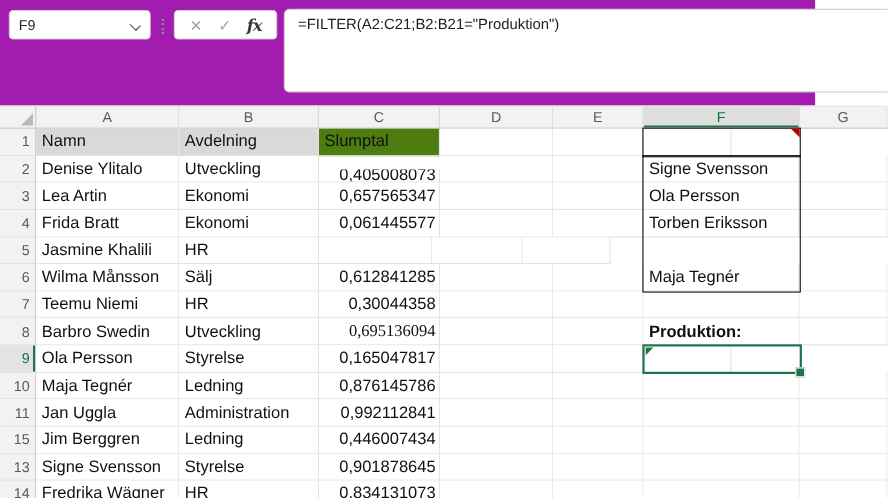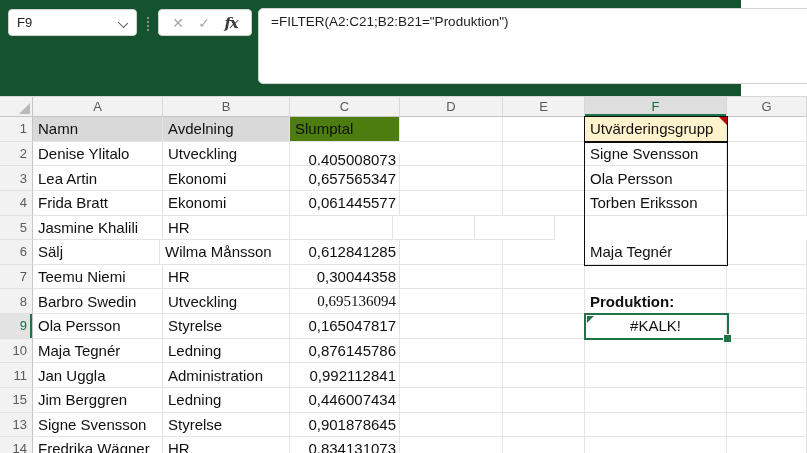--- a/index.html
+++ b/index.html
@@ -1,19 +1,19 @@
 <!DOCTYPE html>
 <html><head>
 <meta charset="utf-8">
 <style>
   html,body{margin:0;padding:0;}
   .app{position:relative;width:807px;height:453px;overflow:hidden;background:#fff;
        font-family:"Liberation Sans",sans-serif;-webkit-font-smoothing:antialiased;}
   
-  .topbar{position:absolute;left:0;top:0;width:741px;height:96px;background:#14532d;}
+  .topbar{position:absolute;left:0;top:0;width:741px;height:96px;background:#a21caf;}
   .namebox{position:absolute;left:8px;top:9px;width:129px;height:27px;background:#fff;
            border:1px solid #d2d2d2;border-radius:4px;display:flex;align-items:center;
            padding:0 8px;box-sizing:border-box;font-size:13px;color:#252525;}
   .namebox .chev{margin-left:auto;width:9px;height:9px;position:relative;}
   .namebox .chev::before{content:"";position:absolute;left:0;top:1px;width:7px;height:7px;
            border-right:1.6px solid #4a4a4a;border-bottom:1.6px solid #4a4a4a;transform:rotate(45deg) scale(1,.8);}
   .draghandle{position:absolute;left:146px;top:16px;width:3px;height:15px;
            background-image:repeating-linear-gradient(#8f8f8f 0 2px,transparent 2px 4px);background-size:2px 14px;background-repeat:no-repeat;background-position:center;}
   .fxbox{position:absolute;left:158px;top:9px;width:94px;height:27px;background:#fff;
            border:1px solid #d2d2d2;border-radius:4px;display:flex;align-items:center;
@@ -94,21 +94,20 @@
         <div class="hdr-cell" style="width: 80px;">G</div>
       </div>
 
   <div class="grid-row">
         <div class="rowhdr" style="width: 33px;">1</div>
         <div class="cell" style="width: 130px; background: rgb(217, 217, 217);">Namn</div>
         <div class="cell" style="width: 127px; background: rgb(217, 217, 217);">Avdelning</div>
         <div class="cell" style="width: 110px; background: #4d7c0f;">Slumptal</div>
         <div class="cell" style="width: 103px;"></div>
         <div class="cell" style="width: 82px;"></div>
-        <div class="cell" style="width: 142px; background: rgb(255, 242, 204);">Utvärderingsgrupp</div>
         <div class="cell" style="width: 80px;"></div>
       </div>
       <div class="grid-row">
         <div class="rowhdr" style="width: 33px;">2</div>
         <div class="cell" style="width: 130px;">Denise Ylitalo</div>
         <div class="cell" style="width: 127px;">Utveckling</div>
         <div class="cell num" style="width: 110px; margin-top: 12px;">0,405008073</div>
         <div class="cell" style="width: 103px;"></div>
         <div class="cell" style="width: 82px;"></div>
         <div class="cell" style="width: 142px;">Signe Svensson</div>
@@ -137,22 +136,22 @@
       <div class="grid-row">
         <div class="rowhdr" style="width: 33px;">5</div>
         <div class="cell" style="width: 130px;">Jasmine Khalili</div>
         <div class="cell" style="width: 127px;">HR</div>
         <div class="cell" style="width: 103px;"></div>
         <div class="cell" style="width: 82px;"></div>
         <div class="cell" style="width: 80px;"></div>
       </div>
       <div class="grid-row">
         <div class="rowhdr" style="width: 33px;">6</div>
+        <div class="cell" style="width: 130px;">Wilma Månsson</div>
         <div class="cell" style="width: 127px;">Sälj</div>
-        <div class="cell" style="width: 130px;">Wilma Månsson</div>
         <div class="cell num" style="width: 110px;">0,612841285</div>
         <div class="cell" style="width: 103px;"></div>
         <div class="cell" style="width: 82px;"></div>
         <div class="cell" style="width: 142px;">Maja Tegnér</div>
         <div class="cell" style="width: 80px;"></div>
       </div>
       <div class="grid-row">
         <div class="rowhdr" style="width: 33px;">7</div>
         <div class="cell" style="width: 130px;">Teemu Niemi</div>
         <div class="cell" style="width: 127px;">HR</div>
@@ -172,21 +171,20 @@
         <div class="cell bold" style="width: 142px;">Produktion:</div>
         <div class="cell" style="width: 80px;"></div>
       </div>
       <div class="grid-row">
         <div class="rowhdr sel" style="width: 33px;">9</div>
         <div class="cell" style="width: 130px;">Ola Persson</div>
         <div class="cell" style="width: 127px;">Styrelse</div>
         <div class="cell num" style="width: 110px;">0,165047817</div>
         <div class="cell" style="width: 103px;"></div>
         <div class="cell" style="width: 82px;"></div>
-        <div class="cell center" style="width: 142px;">#KALK!</div>
         <div class="cell" style="width: 80px;"></div>
       </div>
       <div class="grid-row">
         <div class="rowhdr" style="width: 33px;">10</div>
         <div class="cell" style="width: 130px;">Maja Tegnér</div>
         <div class="cell" style="width: 127px;">Ledning</div>
         <div class="cell num" style="width: 110px;">0,876145786</div>
         <div class="cell" style="width: 103px;"></div>
         <div class="cell" style="width: 82px;"></div>
         <div class="cell" style="width: 142px;"></div>

